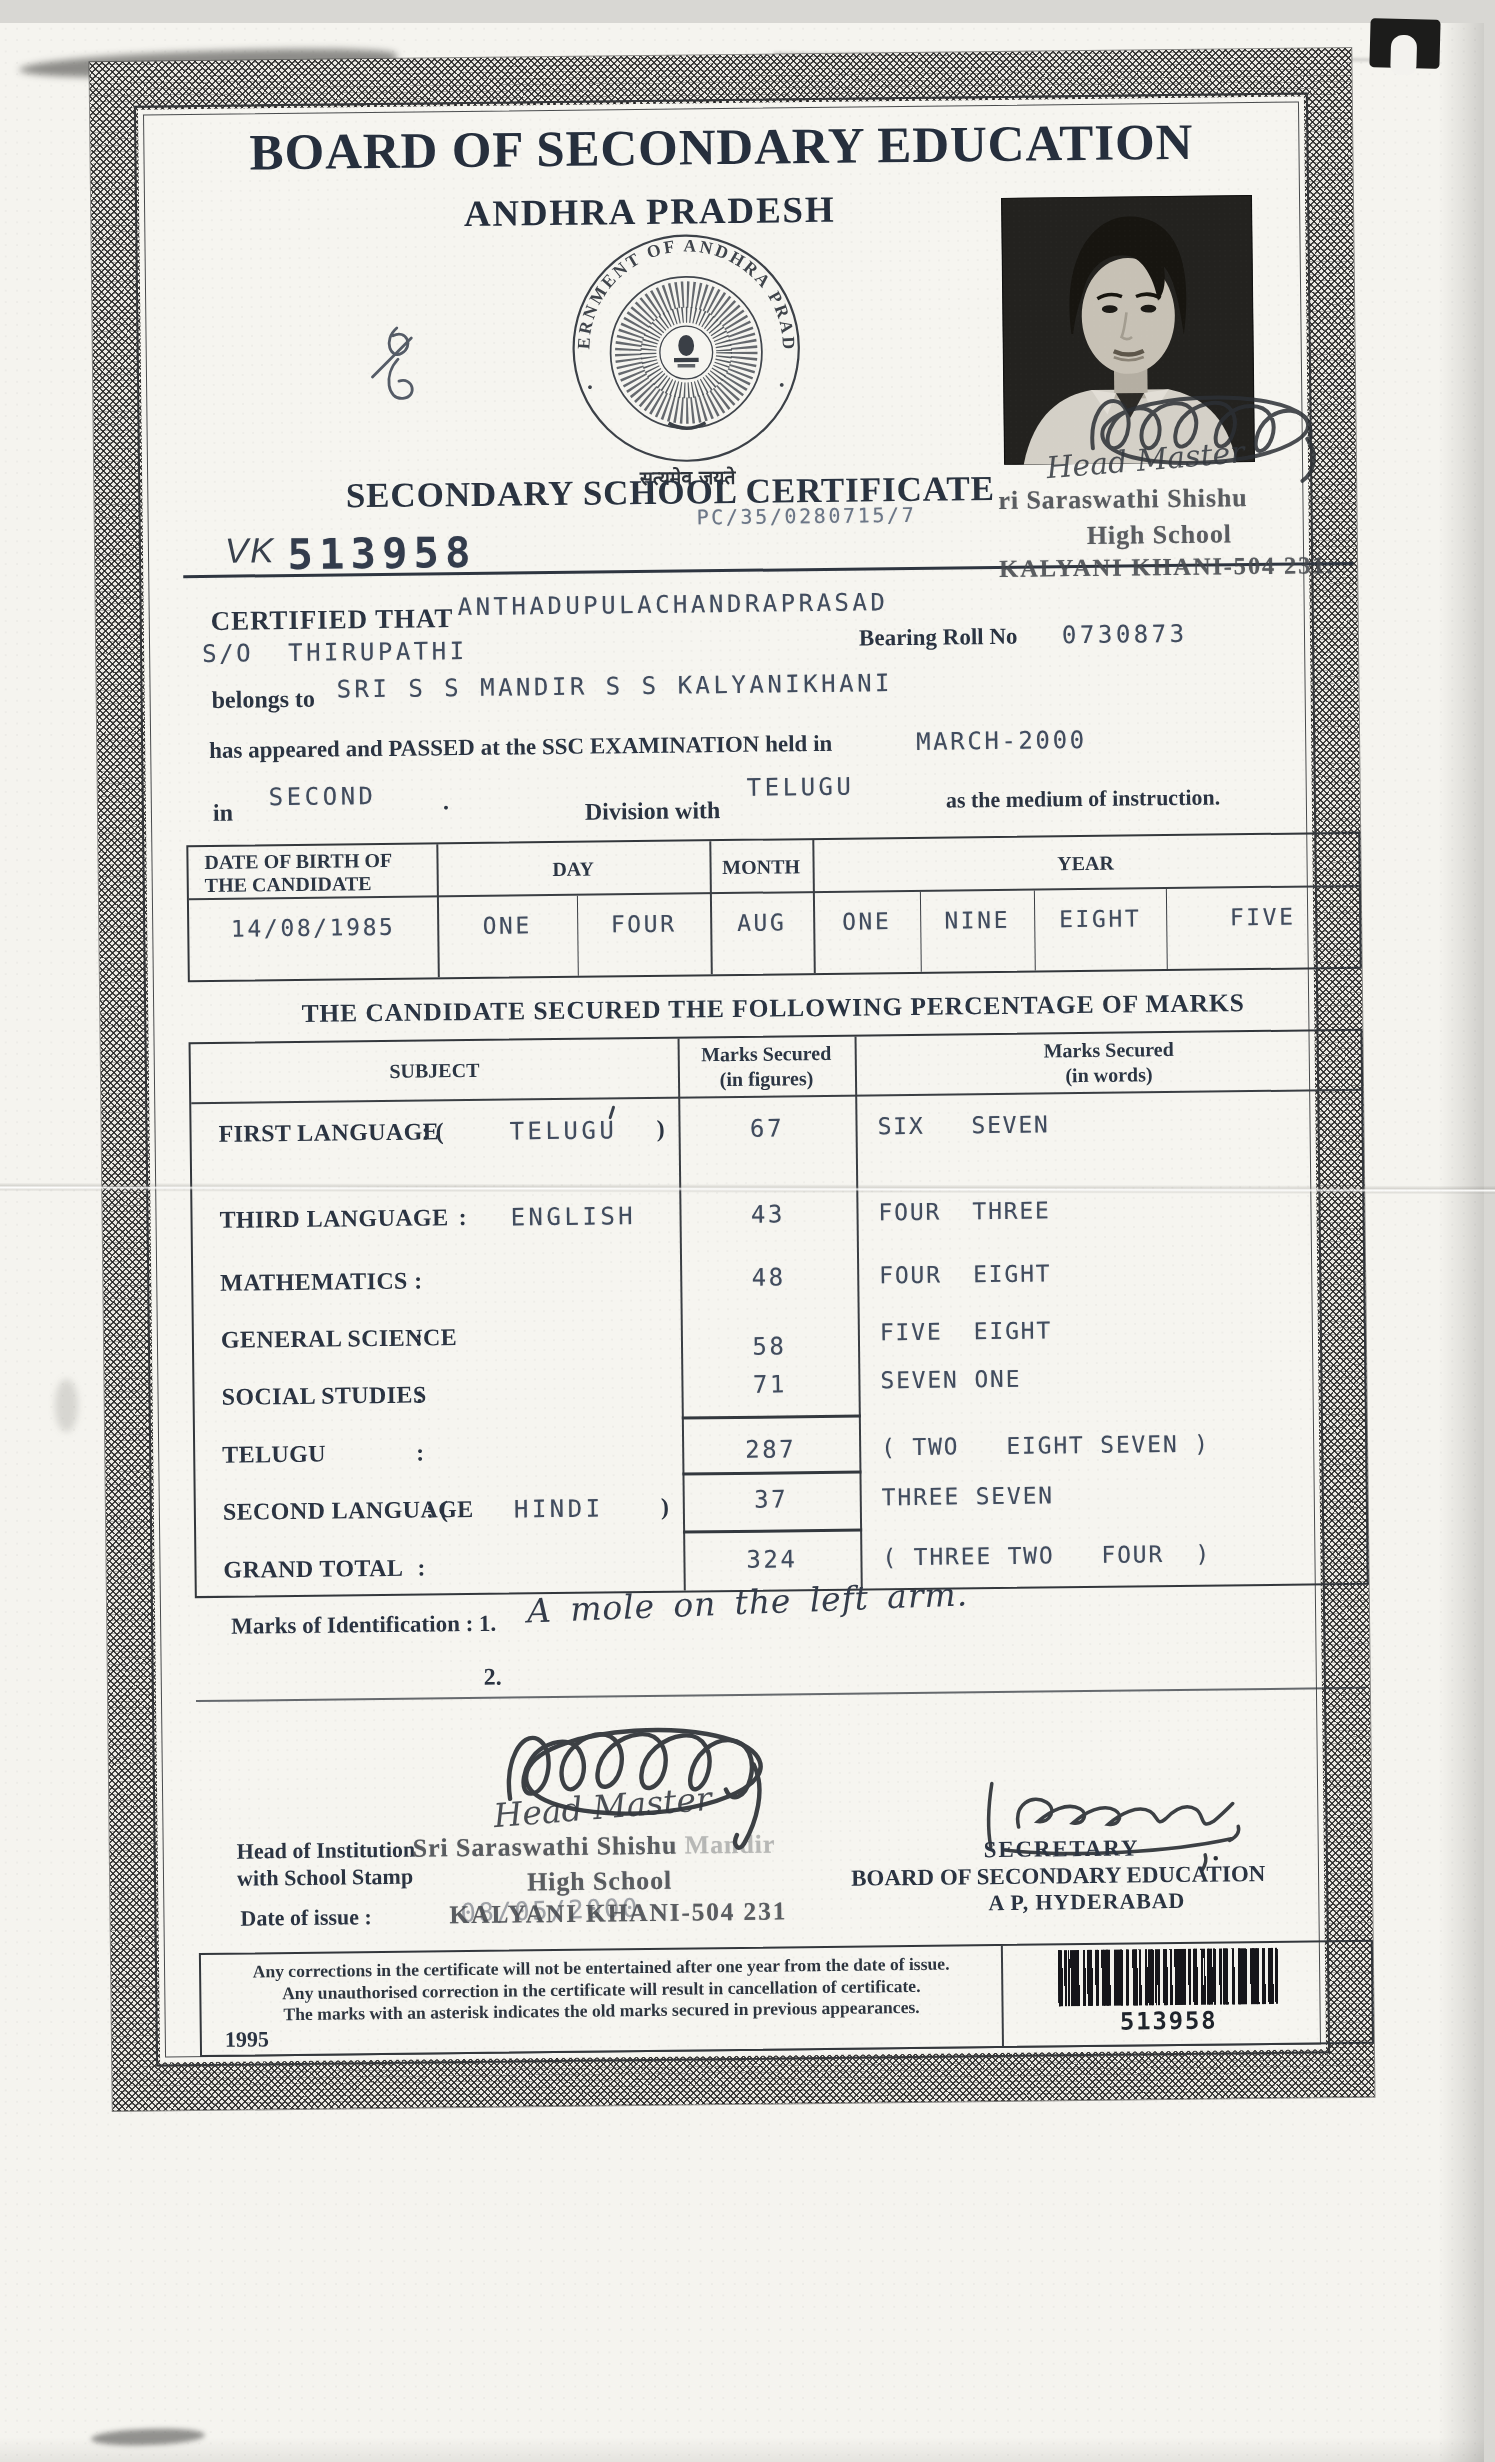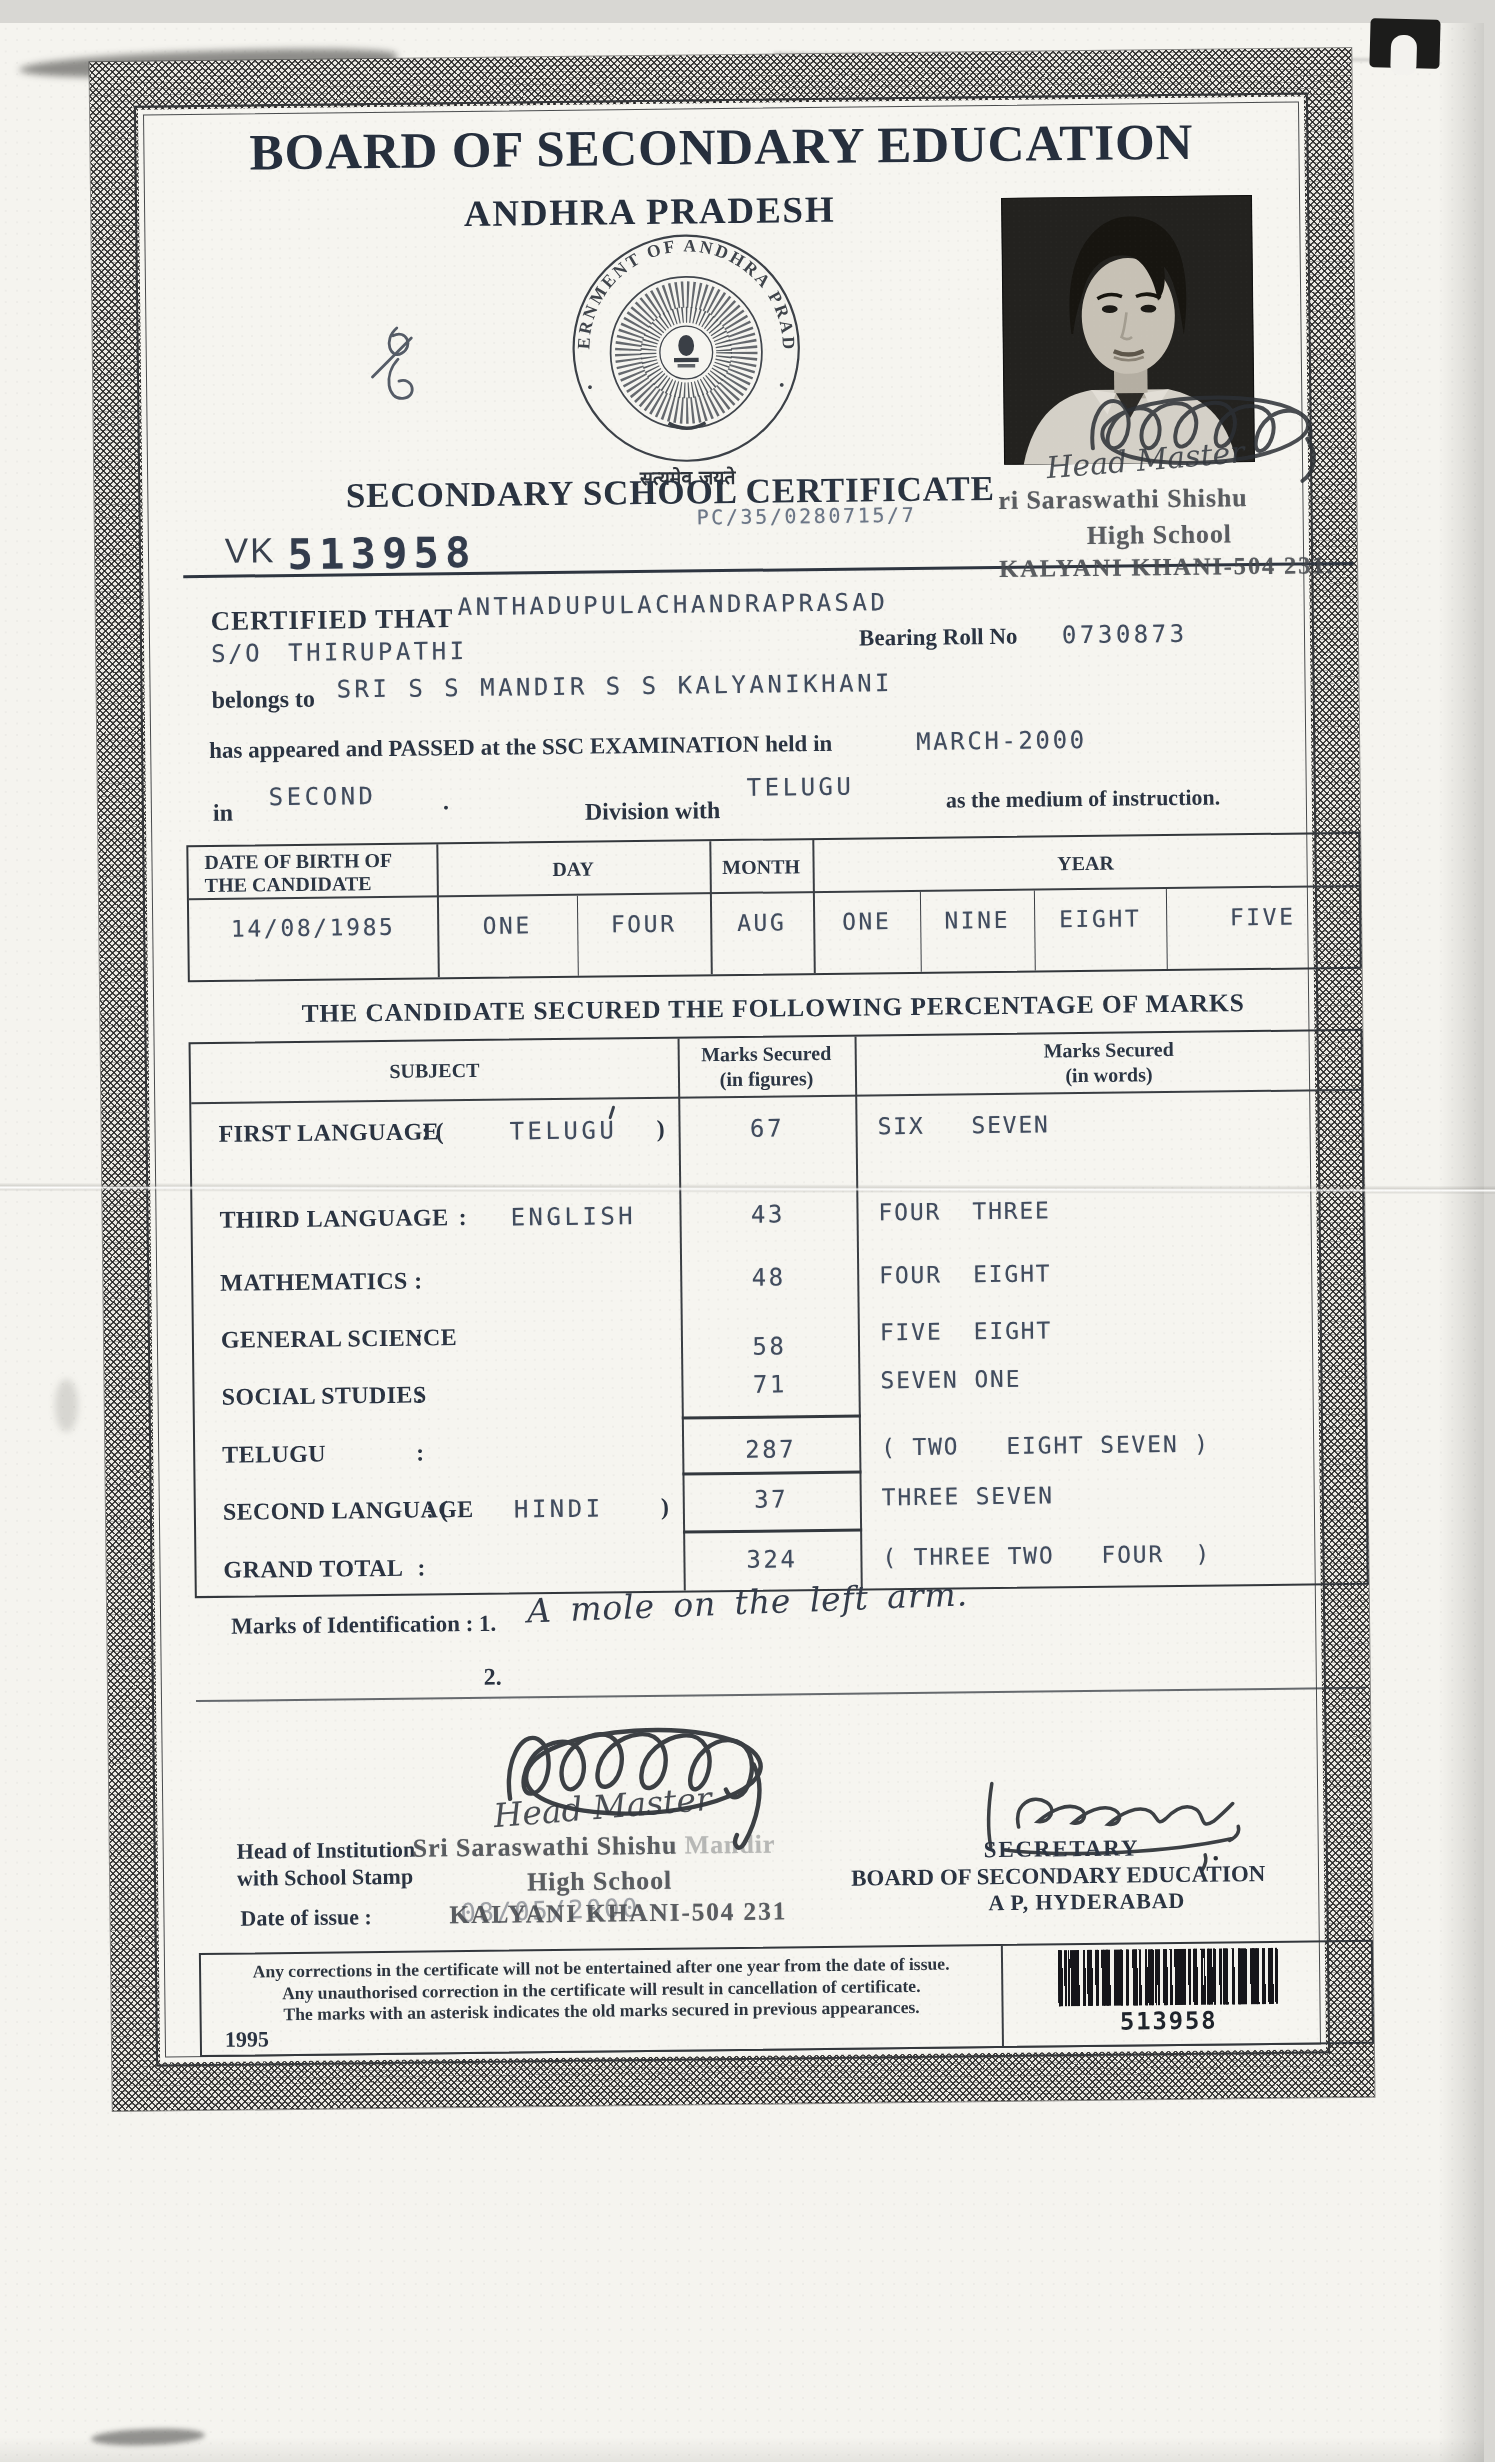--- a/index.html
+++ b/index.html
@@ -48,21 +48,21 @@
           repeating-linear-gradient(0deg,   rgba(28,28,28,.28) 0 0.9px,  rgba(0,0,0,0) 0.9px 6.2px);
         box-shadow:0 0 0 0.9px rgba(40,40,40,.55);}
   .band-mask{position:absolute;inset:48px;z-index:2;background:#f6f5f0;
         background-image:radial-gradient(rgba(0,0,0,.03) 0.9px, transparent 0.9px);background-size:9.7px 9.7px;}
   .frame-line-outer{position:absolute;inset:44px;z-index:3;border:2.6px solid #35373a;}
   .frame-line-inner{position:absolute;inset:53px;z-index:3;border:0.9px solid #4a4c4e;}
   .content{position:absolute;inset:0;z-index:5;}
 
   
   .t-serif{font-family:"Liberation Serif", serif;color:#2b3442;}
-  .t-sans{font-family:"Liberation Sans", sans-serif;color:#2b3442;}
+  .t-sans{font-family:"Liberation Sans", sans-serif;color:#2b3442;font-style:italic;}
   .t-mono{font-family:"DejaVu Sans Mono", monospace;color:#414c5e;
           text-shadow:0 0 0.9px rgba(60,70,90,.35);}
   .stamp-ink{font-family:"Liberation Serif", serif;font-weight:700;color:#45494e;
              opacity:.88;text-shadow:0 0 0.9px rgba(70,70,70,.5);letter-spacing:0.9px;}
   .script{font-family:"DejaVu Serif", serif;font-style:italic;color:#33383f;}
 
   
   .board-title{top:63px;left:0;width:100%;font-size:51px;font-weight:700;letter-spacing:0.9px;
                text-align:center;color:#262f3d;}
   .state{top:134px;left:0;width:1117px;text-align:center;font-size:37px;font-weight:700;
@@ -85,21 +85,21 @@
   
   .sig-tr{top:313px;left:983px;width:264px;height:123px;opacity:.92;}
   .hm-script-tr{top:392px;left:952px;font-size:30px;transform:rotate(-4deg);opacity:.85;}
   .stamp-t1{top:434px;left:904px;font-size:26px;}
   .stamp-t2{top:470px;left:992px;font-size:26px;}
   .stamp-t3{top:503px;left:904px;font-size:24.6px;letter-spacing:1.8px;}
 
   
   .lbl-certified{top:545px;left:115px;font-size:27px;font-weight:700;letter-spacing:0.9px;}
   .val-name{top:535px;left:362px;font-size:24px;letter-spacing:3.5px;}
-  .val-so{top:579px;left:115px;font-size:24px;letter-spacing:2.6px;}
+  .val-so{top:579px;left:106px;font-size:24px;letter-spacing:2.6px;}
   .val-father{top:579px;left:192px;font-size:24px;letter-spacing:3.5px;}
   .lbl-roll{top:572px;left:763px;font-size:23px;font-weight:700;}
   .val-roll{top:570px;left:966px;font-size:24px;letter-spacing:3.5px;}
   .lbl-belongs{top:626px;left:115px;font-size:24px;font-weight:700;}
   .val-school{top:616px;left:240px;font-size:24px;letter-spacing:3.5px;}
   .lbl-passed{top:677px;left:112px;font-size:23px;font-weight:700;}
   .val-exam{top:675px;left:819px;font-size:24px;letter-spacing:2.6px;}
   .lbl-in{top:739px;left:115px;font-size:24px;font-weight:700;}
   .val-division{top:723px;left:171px;font-size:24px;letter-spacing:3.5px;}
   .div-dot{top:730px;left:345px;font-size:24px;font-weight:700;}

